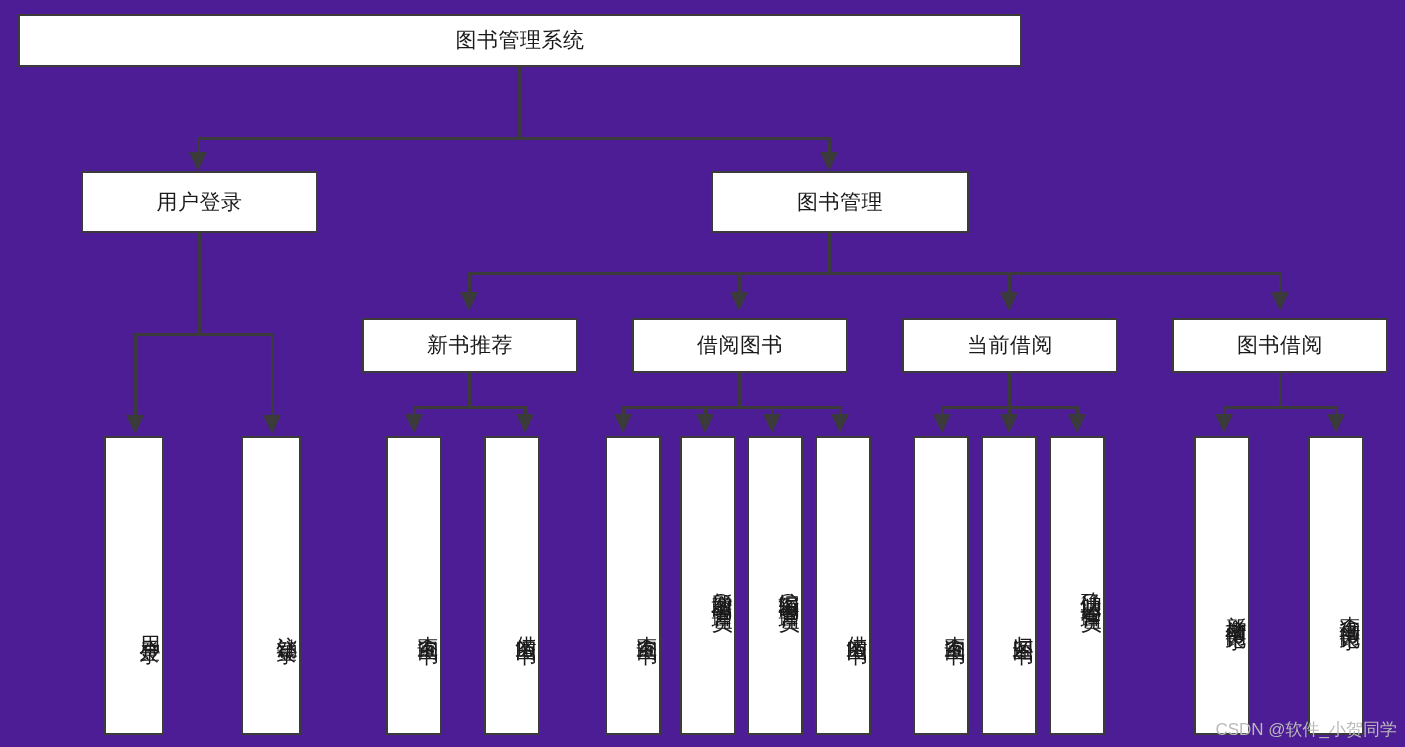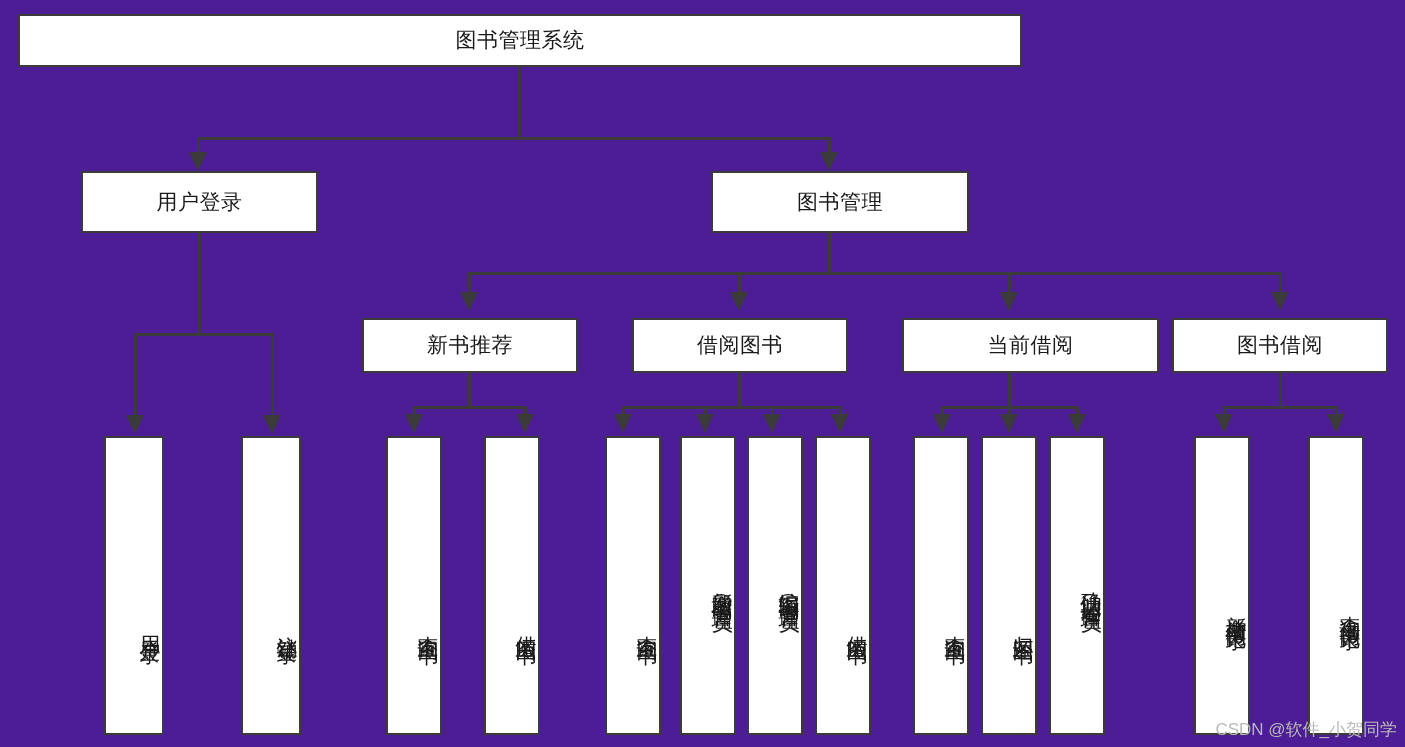--- a/index.html
+++ b/index.html
@@ -116,21 +116,21 @@
   <div class="arrow" style="left:1000px; top:292px;"></div>
   <div class="ln vline" style="left:1279px; top:272px; height:25px;"></div>
   <div class="arrow" style="left:1271px; top:292px;"></div>
 
   <div class="node horiz" style="left:362px; top:318px; width:216px; height:55px;">
     <span class="lbl">新书推荐</span>
   </div>
   <div class="node horiz" style="left:632px; top:318px; width:216px; height:55px;">
     <span class="lbl">借阅图书</span>
   </div>
-  <div class="node horiz" style="left:902px; top:318px; width:257px; height:55px;">
+  <div class="node horiz" style="left:902px; top:318px; width:216px; height:55px;">
     <span class="lbl">当前借阅</span>
   </div>
   <div class="node horiz" style="left:1172px; top:318px; width:216px; height:55px;">
     <span class="lbl">图书借阅</span>
   </div>
 
   <div class="ln vline" style="left:468px; top:373px; height:36px;"></div>
   <div class="ln hline" style="left:413px; top:406px; width:113px;"></div>
   <div class="ln vline" style="left:413px; top:406px; height:13px;"></div>
   <div class="arrow" style="left:405px; top:414px;"></div>

